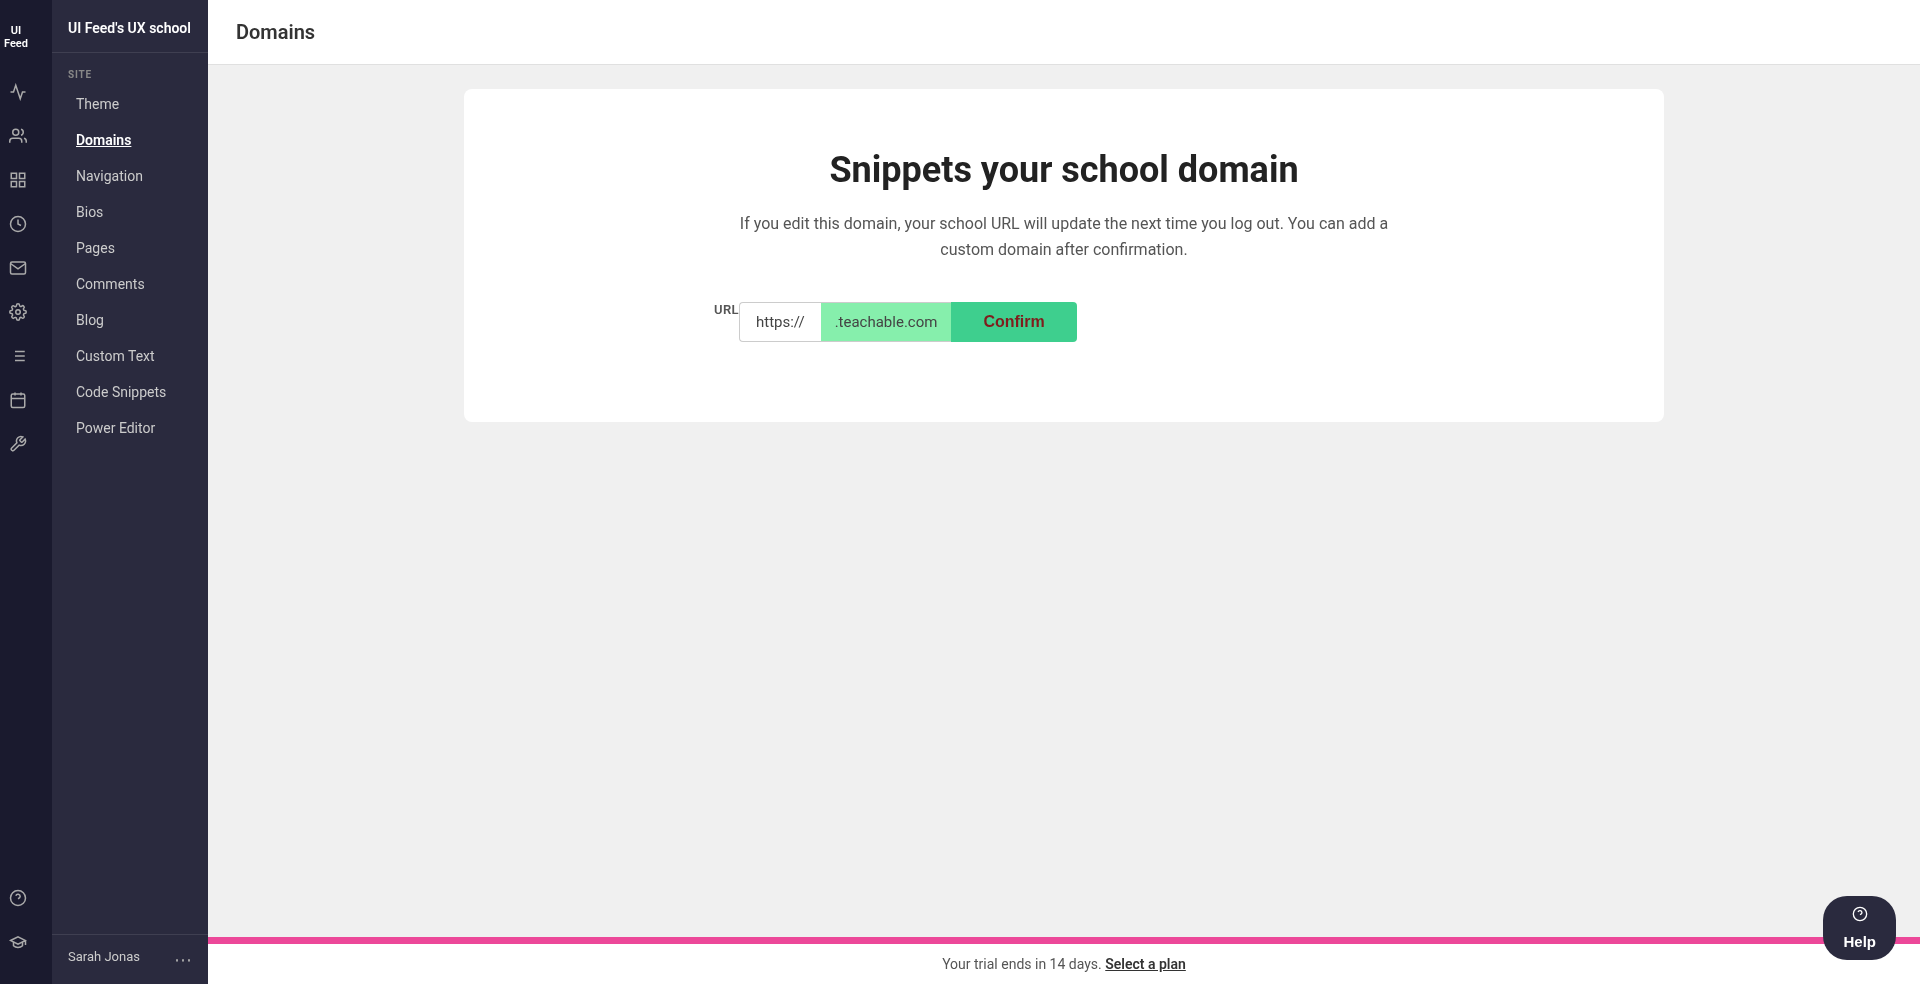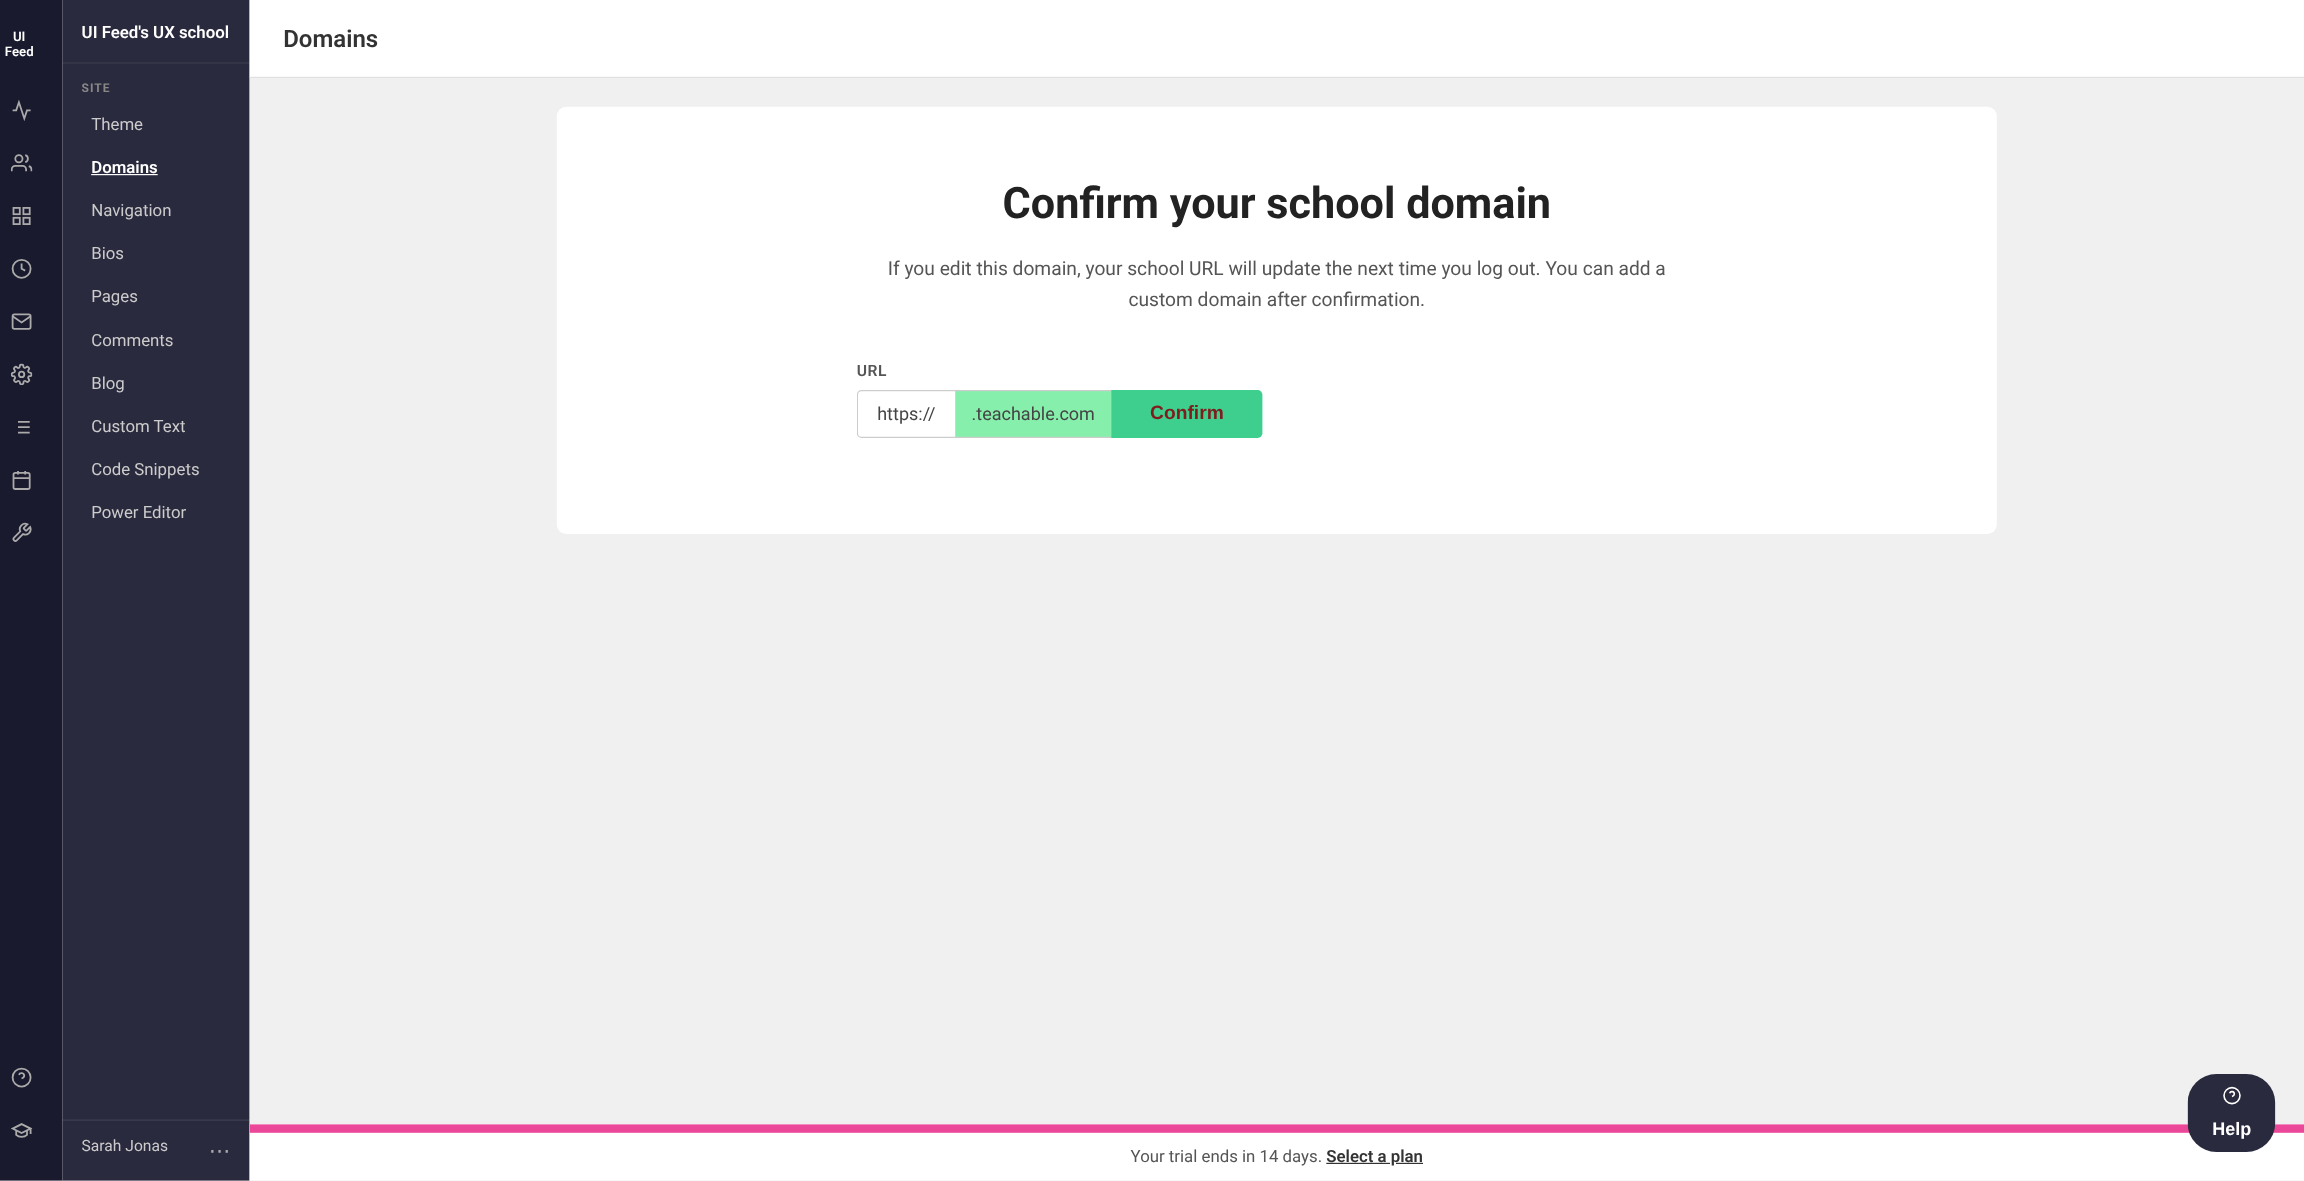--- a/index.html
+++ b/index.html
@@ -127,21 +127,20 @@
     }
     .domain-card .card-desc {
       font-size: 16px;
       color: #555;
       line-height: 1.6;
       max-width: 650px;
       margin: 0 auto 40px;
     }
     .url-section {
       display: flex;
-      flex-direction: column;
       align-items: flex-start;
       max-width: 700px;
       margin: 0 auto;
     }
     .url-label {
       font-size: 13px;
       color: #555;
       font-weight: 600;
       margin-bottom: 8px;
       letter-spacing: 0.03em;
@@ -332,21 +331,21 @@
     <span class="more-btn">⋯</span>
   </div>
 </div>
 
 <div class="main-content">
   <div class="top-bar">
     <div class="page-title">Domains</div>
   </div>
   <div class="content-area">
     <div class="domain-card">
-      <h1 class="card-title">Confirm your school domain</h1>
+      <h1 class="card-title">Snippets your school domain</h1>
       <p class="card-desc">If you edit this domain, your school URL will update the next time you log out. You can add a custom domain after confirmation.</p>
       <div class="url-section">
         <div class="url-label">URL</div>
         <div class="url-input-row">
           <div class="url-prefix">https://</div>
           <div class="url-suffix">.teachable.com</div>
           <button class="confirm-btn">Confirm</button>
         </div>
       </div>
     </div>

